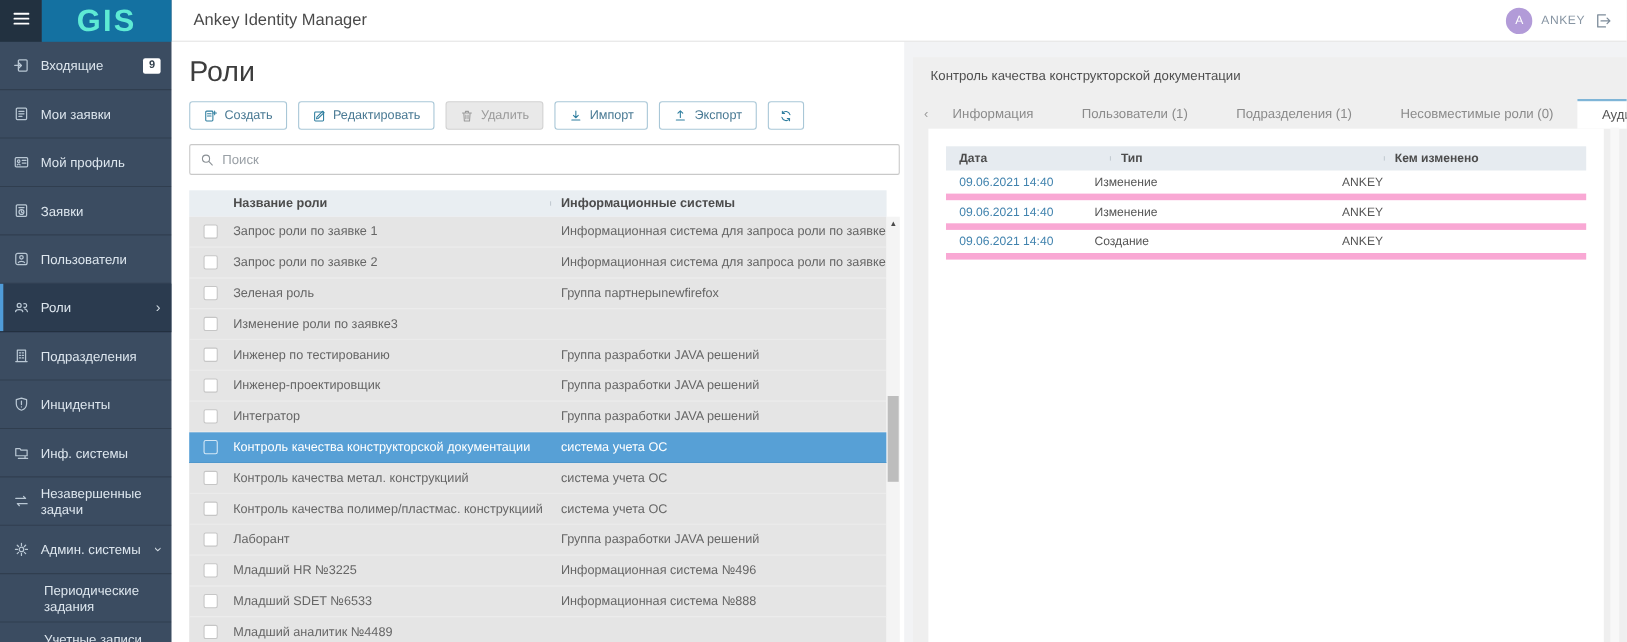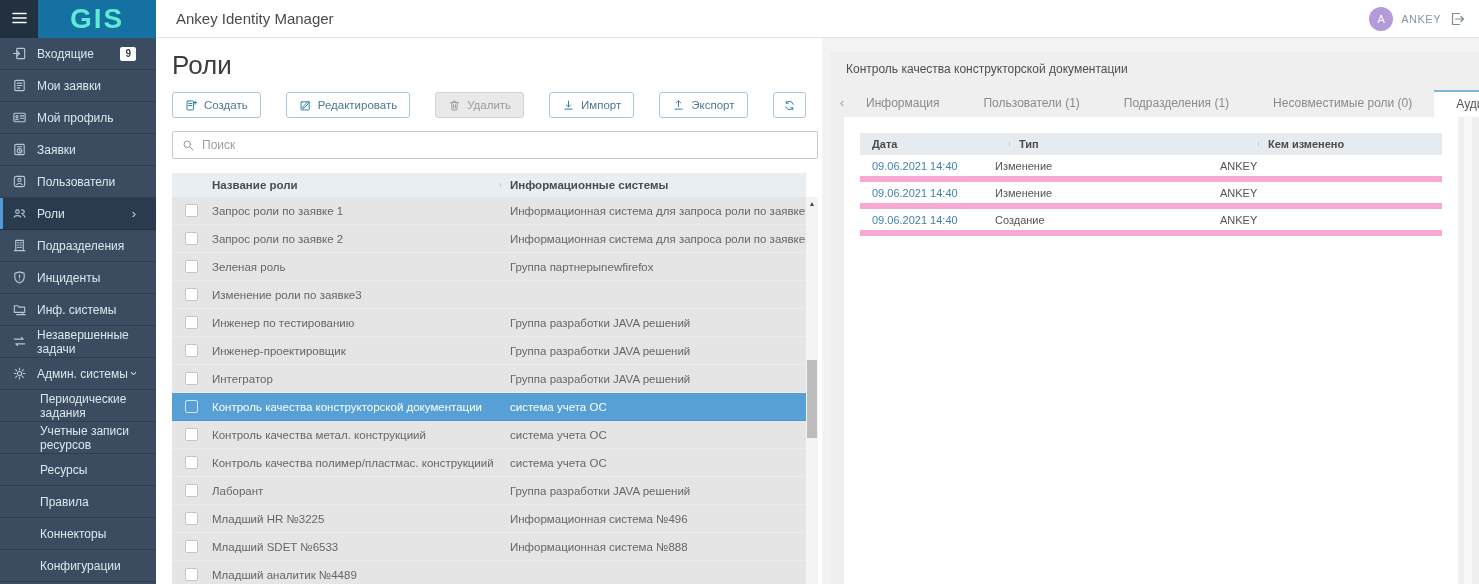--- a/index.html
+++ b/index.html
@@ -6,21 +6,21 @@
   body { font-family: "Liberation Sans", sans-serif; background: #e9ebee; }
   .screen { width: 1479px; height: 584px; display: flex; overflow: hidden; background: #f2f3f5; position: relative; }
 
   
   .sidebar { width: 156px; flex-shrink: 0; background: #3b4c61; display: flex; flex-direction: column; }
   .brand-row { height: 38px; display: flex; flex-shrink: 0; }
   .hamburger { width: 38px; background: #223140; display: flex; align-items: center; justify-content: center; cursor: pointer; color: #fff; }
   .brand { flex: 1; background: #1471a1; display: flex; align-items: center; justify-content: center;
            color: #5eead4; font-weight: bold; font-size: 28px; letter-spacing: 2px; }
   .nav { flex: 1; overflow: hidden; }
-  .nav-item { height: 32px; display: flex; align-items: center; padding: 0 20px 0 12px;
+  .nav-item { height: 44px; display: flex; align-items: center; padding: 0 10px 0 12px;
               border-bottom: 1px solid rgba(0,0,0,0.18); font-size: 12px; color: #dde6ee; cursor: pointer; position: relative; }
   .nav-item .icon { width: 15px; height: 15px; margin-right: 10px; color: #b9c7d4; flex-shrink: 0; }
   .nav-item .icon svg { width: 100%; height: 100%; display: block; }
   .nav-item.active { background: #2b3b4f; }
   .nav-item.active::before { content: ''; position: absolute; left: 0; top: 0; bottom: 0; width: 3px; background: #4f9bd8; }
   .nav-item.sub { padding-left: 40px; }
   .badge { margin-left: auto; background: #fff; color: #33414e; font-size: 10px; font-weight: bold;
            padding: 1px 5px; border-radius: 2px; line-height: 12px; }
   .chev { margin-left: auto; color: #cfd9e2; font-size: 13px; line-height: 1; }
   .chev.down { transform: rotate(90deg); }
@@ -35,21 +35,21 @@
             font-size: 11px; display: flex; align-items: center; justify-content: center; cursor: pointer; }
   .user-name { font-size: 11px; color: #8795a3; letter-spacing: 0.5px; }
   .logout { width: 16px; height: 16px; color: #7d8c9a; cursor: pointer; }
   .logout svg { width: 100%; height: 100%; display: block; }
 
   .body-row { flex: 1; display: flex; overflow: hidden; background: #f2f3f5; }
 
   
   .main { width: 666px; flex-shrink: 0; background: #fff; padding: 0 16px; overflow: hidden; }
   .page-title { font-size: 26px; font-weight: 400; color: #3d3d3d; margin: 12px 0 12px; line-height: 30px; }
-  .toolbar { display: flex; gap: 25px; }
+  .toolbar { display: flex; gap: 10px; }
   .btn { display: inline-flex; align-items: center; gap: 6px; height: 26px; padding: 0 12px; background: #fff;
          border: 1px solid #a9c7d7; border-radius: 3px; font-size: 11.5px; color: #4a7a94; cursor: pointer; white-space: nowrap; }
   .btn .bicon { width: 13px; height: 13px; color: #2f7e9f; }
   .btn .bicon svg { width: 100%; height: 100%; display: block; }
   .btn.disabled { background: #e9e9e9; border-color: #d2d2d2; color: #9b9b9b; cursor: default; }
   .btn.disabled .bicon { color: #9b9b9b; }
   .btn.icon-only { padding: 0 9px; }
   .searchbox { margin-top: 13px; margin-right: -12px; height: 28px; border: 1px solid #c9c9c9; border-radius: 2px;
                display: flex; align-items: center; padding: 0 9px; gap: 7px; background: #fff; }
   .searchbox .sicon { width: 13px; height: 13px; color: #8b9196; flex-shrink: 0; }

